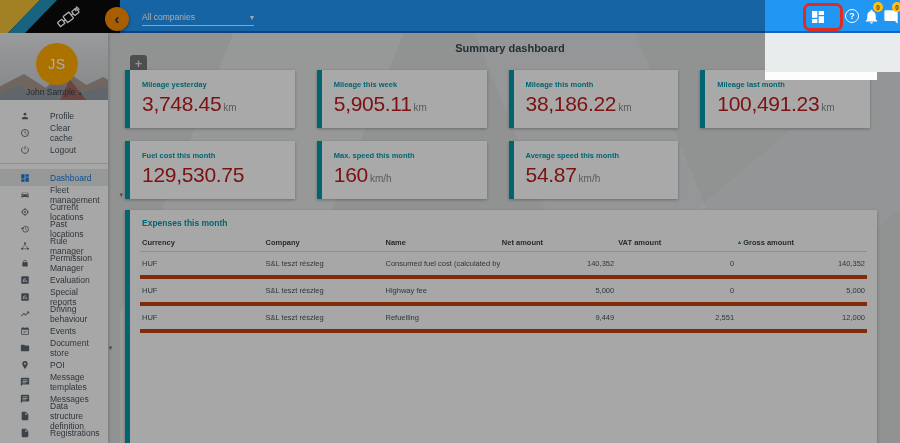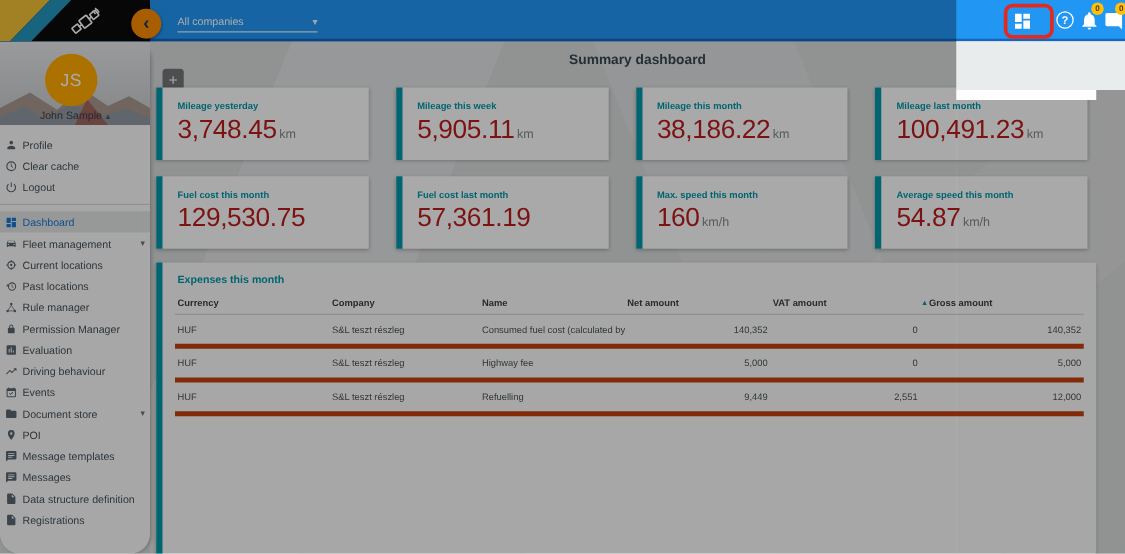--- a/index.html
+++ b/index.html
@@ -22,36 +22,36 @@
                   justify-content:space-between;color:#fff;font-size:8.5px;cursor:pointer;text-align:right;}
   .dd-chev::before{content:"\25BE";color:rgba(255,255,255,.95);font-size:8px;}
   .hicon{position:absolute;z-index:22;cursor:pointer;}
   .help-icon{left:845px;top:9px;width:12px;height:12px;border:1.7px solid #fff;border-radius:50%;
              color:#fff;font-size:9px;font-weight:bold;display:flex;align-items:center;justify-content:center;}
   .help-icon::before{content:"?";}
   .badge{position:absolute;z-index:23;width:10px;height:10px;border-radius:50%;background:#ffc107;
          color:#4e342e;font-size:6.5px;font-weight:bold;display:flex;align-items:center;justify-content:center;}
 
   
-  .sidebar{position:absolute;left:0;top:33px;width:120px;height:410px;background:#fafafa;z-index:10;
-           box-shadow:1px 0 3px rgba(0,0,0,.2);border-radius:16px;}
+  .sidebar{position:absolute;left:0;top:33px;width:108px;height:410px;background:#fafafa;z-index:10;
+           box-shadow:1px 0 3px rgba(0,0,0,.2);}
   .user-panel{position:relative;height:67px;background:linear-gradient(#e6e7e9 0%,#d2d4d6 60%,#c4c7c9 100%);overflow:hidden;}
   .m1{position:absolute;bottom:0;left:0;width:120px;height:36px;background:#a7988e;
       clip-path:polygon(0 100%,0 62%,20% 28%,38% 66%,55% 20%,72% 58%,86% 36%,100% 62%,100% 100%);}
   .m2{position:absolute;bottom:0;left:0;width:120px;height:30px;background:#8e99a2;opacity:.9;
       clip-path:polygon(0 100%,0 78%,16% 52%,30% 80%,48% 44%,66% 78%,84% 56%,100% 80%,100% 100%);}
   .m3{position:absolute;bottom:0;left:0;width:120px;height:26px;background:#a3564c;opacity:.75;
       clip-path:polygon(50% 100%,58% 20%,72% 100%);}
   .avatar{position:absolute;left:36px;top:10px;width:42px;height:42px;border-radius:50%;background:#ffab00;
           color:#fff;font-size:14px;display:flex;align-items:center;justify-content:center;letter-spacing:.5px;}
   .user-name{position:absolute;bottom:3px;left:0;width:100%;text-align:center;font-size:8.5px;color:#37404a;}
   .up-chev::before{content:"\25B4";font-size:7px;color:#50holds;} 
   .up-chev{color:#505a62;font-size:7px;margin-left:3px;}
   .acct{padding-top:7px;}
-  .sitem{display:flex;align-items:center;height:17px;padding:0 4px;gap:4px;font-size:8.5px;color:#44515a;cursor:pointer;}
+  .sitem{display:flex;align-items:center;height:17px;padding:0 20px;gap:20px;font-size:8.5px;color:#44515a;cursor:pointer;}
   .sitem .sicon{width:10px;height:10px;color:#59666f;flex:none;display:flex;}
   .sitem svg{width:10px;height:10px;fill:currentColor;}
   .sitem.active{background:#e2e4e4;color:#1976d2;}
   .sitem.active .sicon{color:#1976d2;}
   .chev{margin-left:auto;color:#66737c;font-size:7px;}
   .chev::before{content:"\25BE";}
   .sdivider{height:1px;background:#d9d9d9;margin:5px 0;}
 
   
   .main{position:absolute;left:120px;top:33px;width:780px;height:410px;}
@@ -232,20 +232,28 @@
         <span class="sicon">
             <svg viewBox="0 0 24 24">
               <path d="M19 3H5a2 2 0 0 0-2 2v14a2 2 0 0 0 2 2h14a2 2 0 0 0 2-2V5a2 2 0 0 0-2-2zM9 17H7v-7h2v7zm4 0h-2V7h2v10zm4 0h-2v-4h2v4z"></path>
             </svg>
           </span>
         <span>Evaluation</span>
       </div>
       <div class="sitem">
         <span class="sicon">
             <svg viewBox="0 0 24 24">
+              <path d="M19 3H5a2 2 0 0 0-2 2v14a2 2 0 0 0 2 2h14a2 2 0 0 0 2-2V5a2 2 0 0 0-2-2zM9 17H7v-7h2v7zm4 0h-2V7h2v10zm4 0h-2v-4h2v4z"></path>
+            </svg>
+          </span>
+        <span>Special reports</span>
+      </div>
+      <div class="sitem">
+        <span class="sicon">
+            <svg viewBox="0 0 24 24">
               <path d="M16 6l2.29 2.29-4.88 4.88-4-4L2 16.59 3.41 18l6-6 4 4 6.3-6.29L22 12V6z"></path>
             </svg>
           </span>
         <span>Driving behaviour</span>
       </div>
       <div class="sitem">
         <span class="sicon">
             <svg viewBox="0 0 24 24">
               <path d="M19 4h-1V2.5h-2V4H8V2.5H6V4H5a2 2 0 0 0-2 2v13a2 2 0 0 0 2 2h14a2 2 0 0 0 2-2V6a2 2 0 0 0-2-2zm0 15H5V9h14v10zM10.6 17l-2.9-2.9 1.2-1.2 1.7 1.7 4-4 1.2 1.2z"></path>
             </svg>
@@ -321,24 +329,20 @@
         <div class="card-label">Mileage this month</div>
         <div><span class="card-value">38,186.22</span><span class="card-unit">km</span></div>
       </div>
       <div class="card">
         <div class="card-label">Mileage last month</div>
         <div><span class="card-value">100,491.23</span><span class="card-unit">km</span></div>
       </div>
       <div class="card">
         <div class="card-label">Fuel cost this month</div>
         <div><span class="card-value">129,530.75</span><span class="card-unit"></span></div>
-      </div>
-      <div class="card">
-        <div class="card-label">Fuel cost last month</div>
-        <div><span class="card-value">57,361.19</span><span class="card-unit"></span></div>
       </div>
       <div class="card">
         <div class="card-label">Max. speed this month</div>
         <div><span class="card-value">160</span><span class="card-unit">km/h</span></div>
       </div>
       <div class="card">
         <div class="card-label">Average speed this month</div>
         <div><span class="card-value">54.87</span><span class="card-unit">km/h</span></div>
       </div>
     </div>

